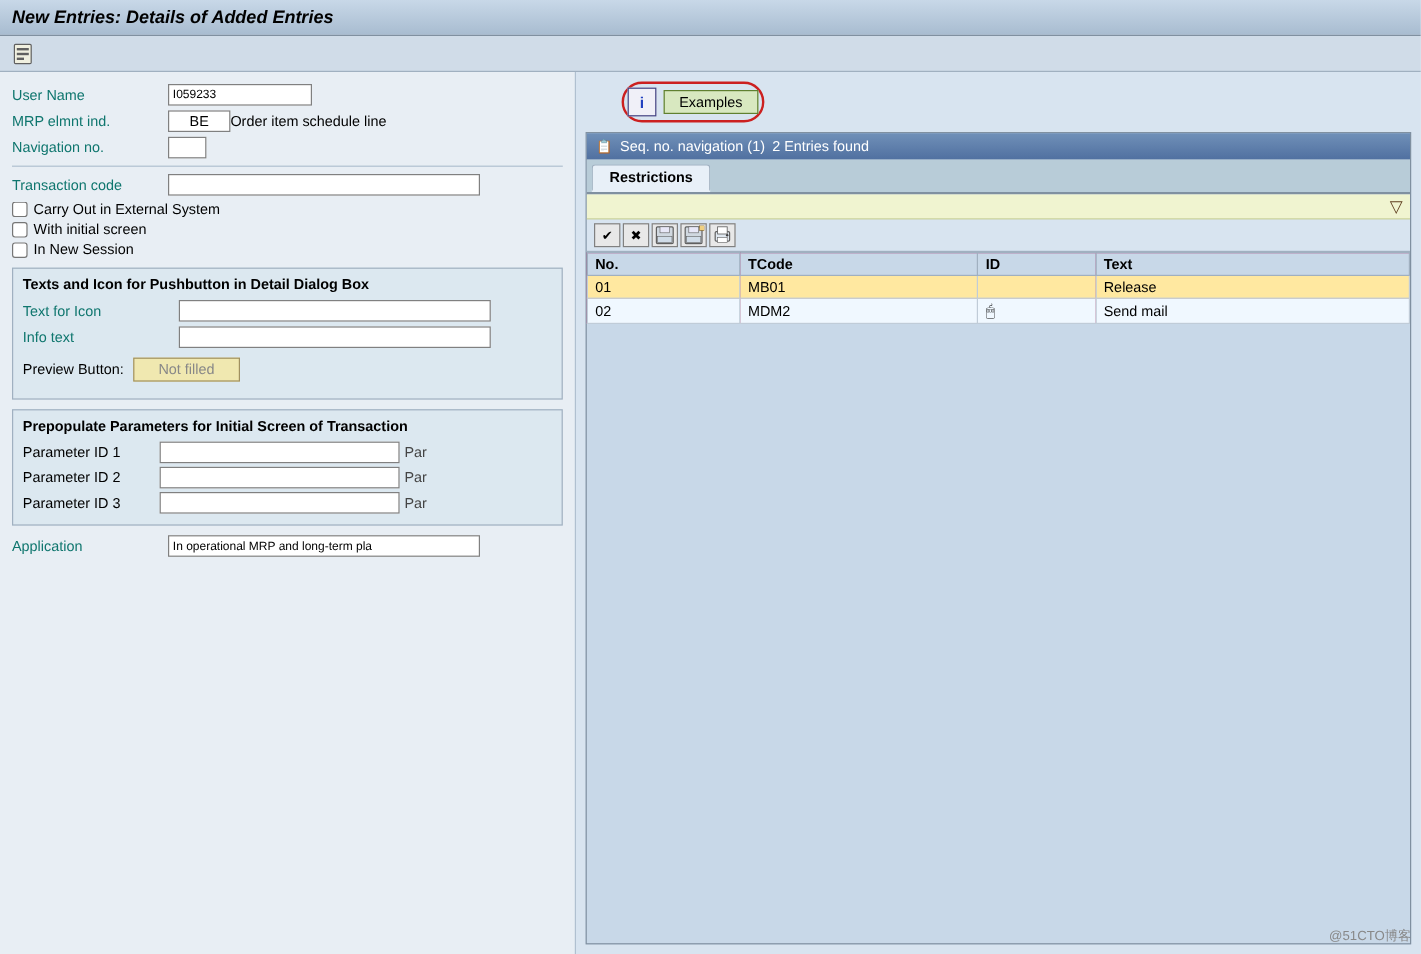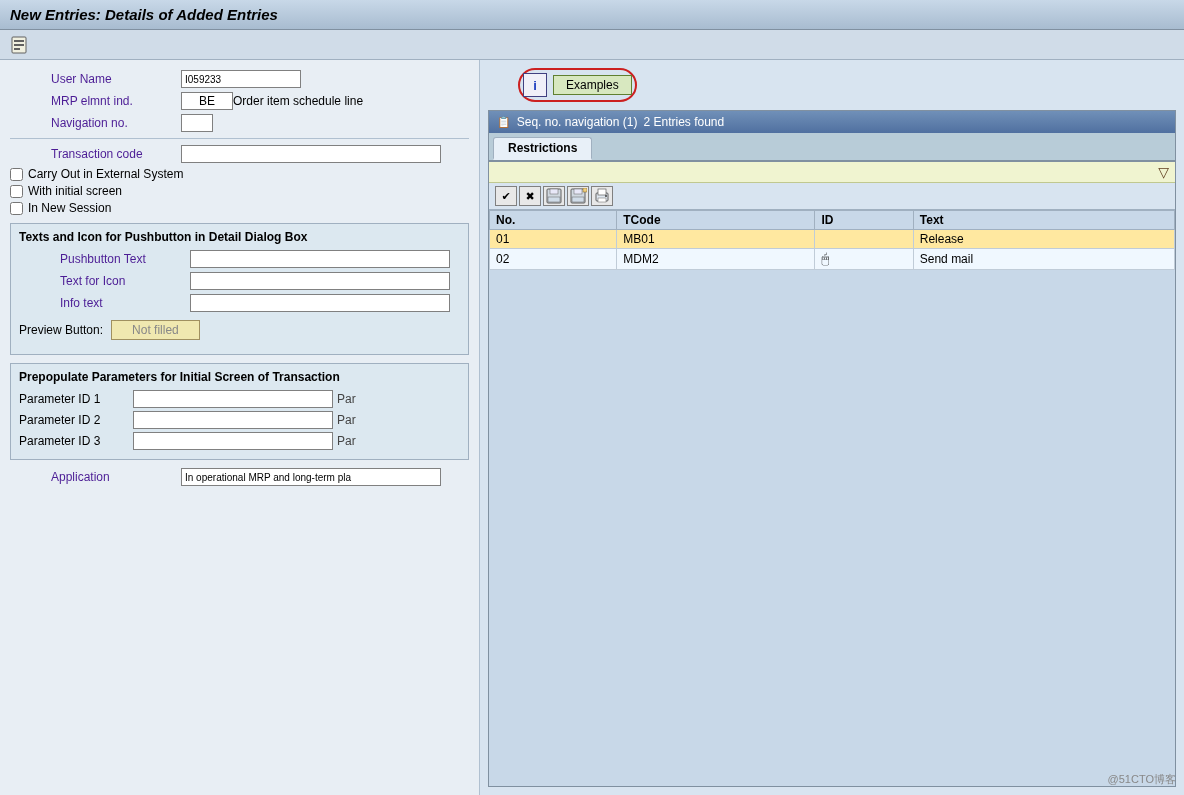--- a/index.html
+++ b/index.html
@@ -62,23 +62,22 @@
     }
 
     .form-row {
       display: flex;
       align-items: center;
       margin-bottom: 4px;
     }
     .form-label {
       width: 130px;
       min-width: 130px;
-      color: #4c1d95;
-      font-size: 12px;
-      margin-left: 41px;
+      color: #0f766e;
+      font-size: 12px;
     }
     .form-input {
       border: 1px solid #808080;
       background: #fff;
       height: 18px;
       font-size: 10px;
       padding: 0 3px;
     }
     .form-input-short {
       width: 120px;
@@ -380,24 +379,20 @@
       <span>With initial screen</span>
     </div>
     <div class="checkbox-row">
       <input type="checkbox" style="">
       <span>In New Session</span>
     </div>
 
     <div class="section-box">
       <div class="section-title">Texts and Icon for Pushbutton in Detail Dialog Box</div>
 
-      <div class="form-row">
-        <span class="form-label">Pushbutton Text</span>
-        <input class="form-input form-input-wide" style="">
-      </div>
       <div class="form-row">
         <span class="form-label">Text for Icon</span>
         <input class="form-input form-input-wide" style="">
       </div>
       <div class="form-row">
         <span class="form-label">Info text</span>
         <input class="form-input form-input-wide" style="">
       </div>
 
       <div class="preview-row">

